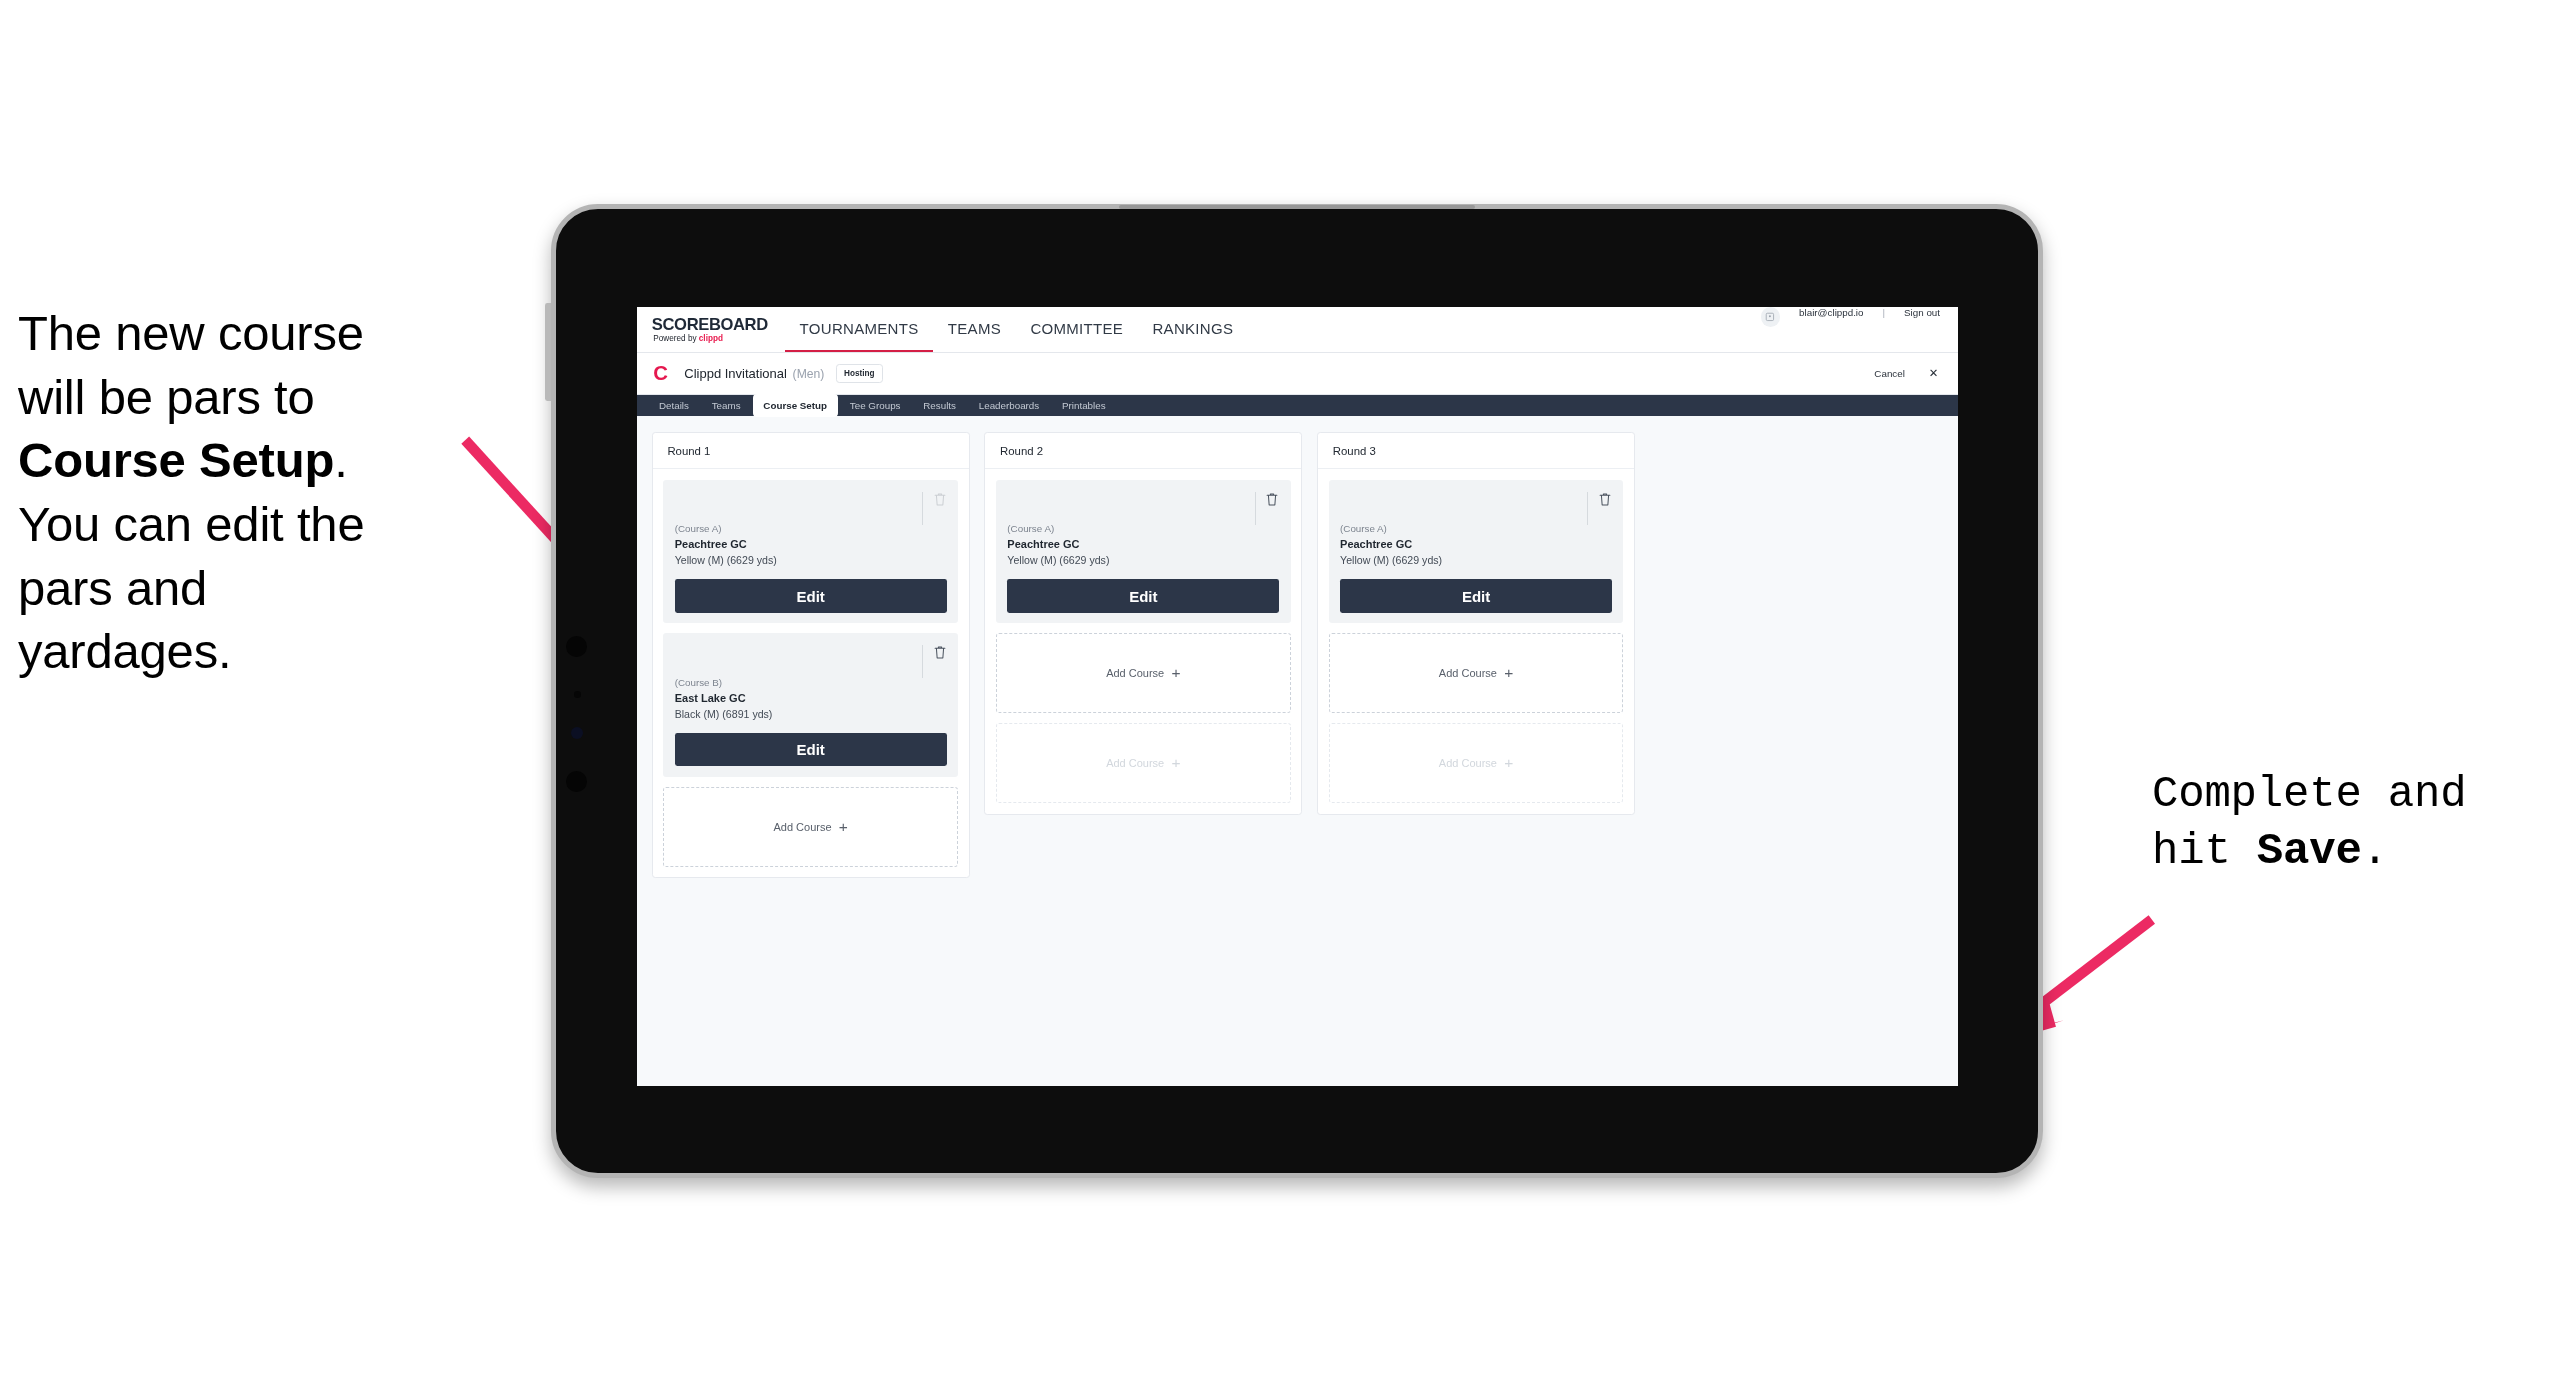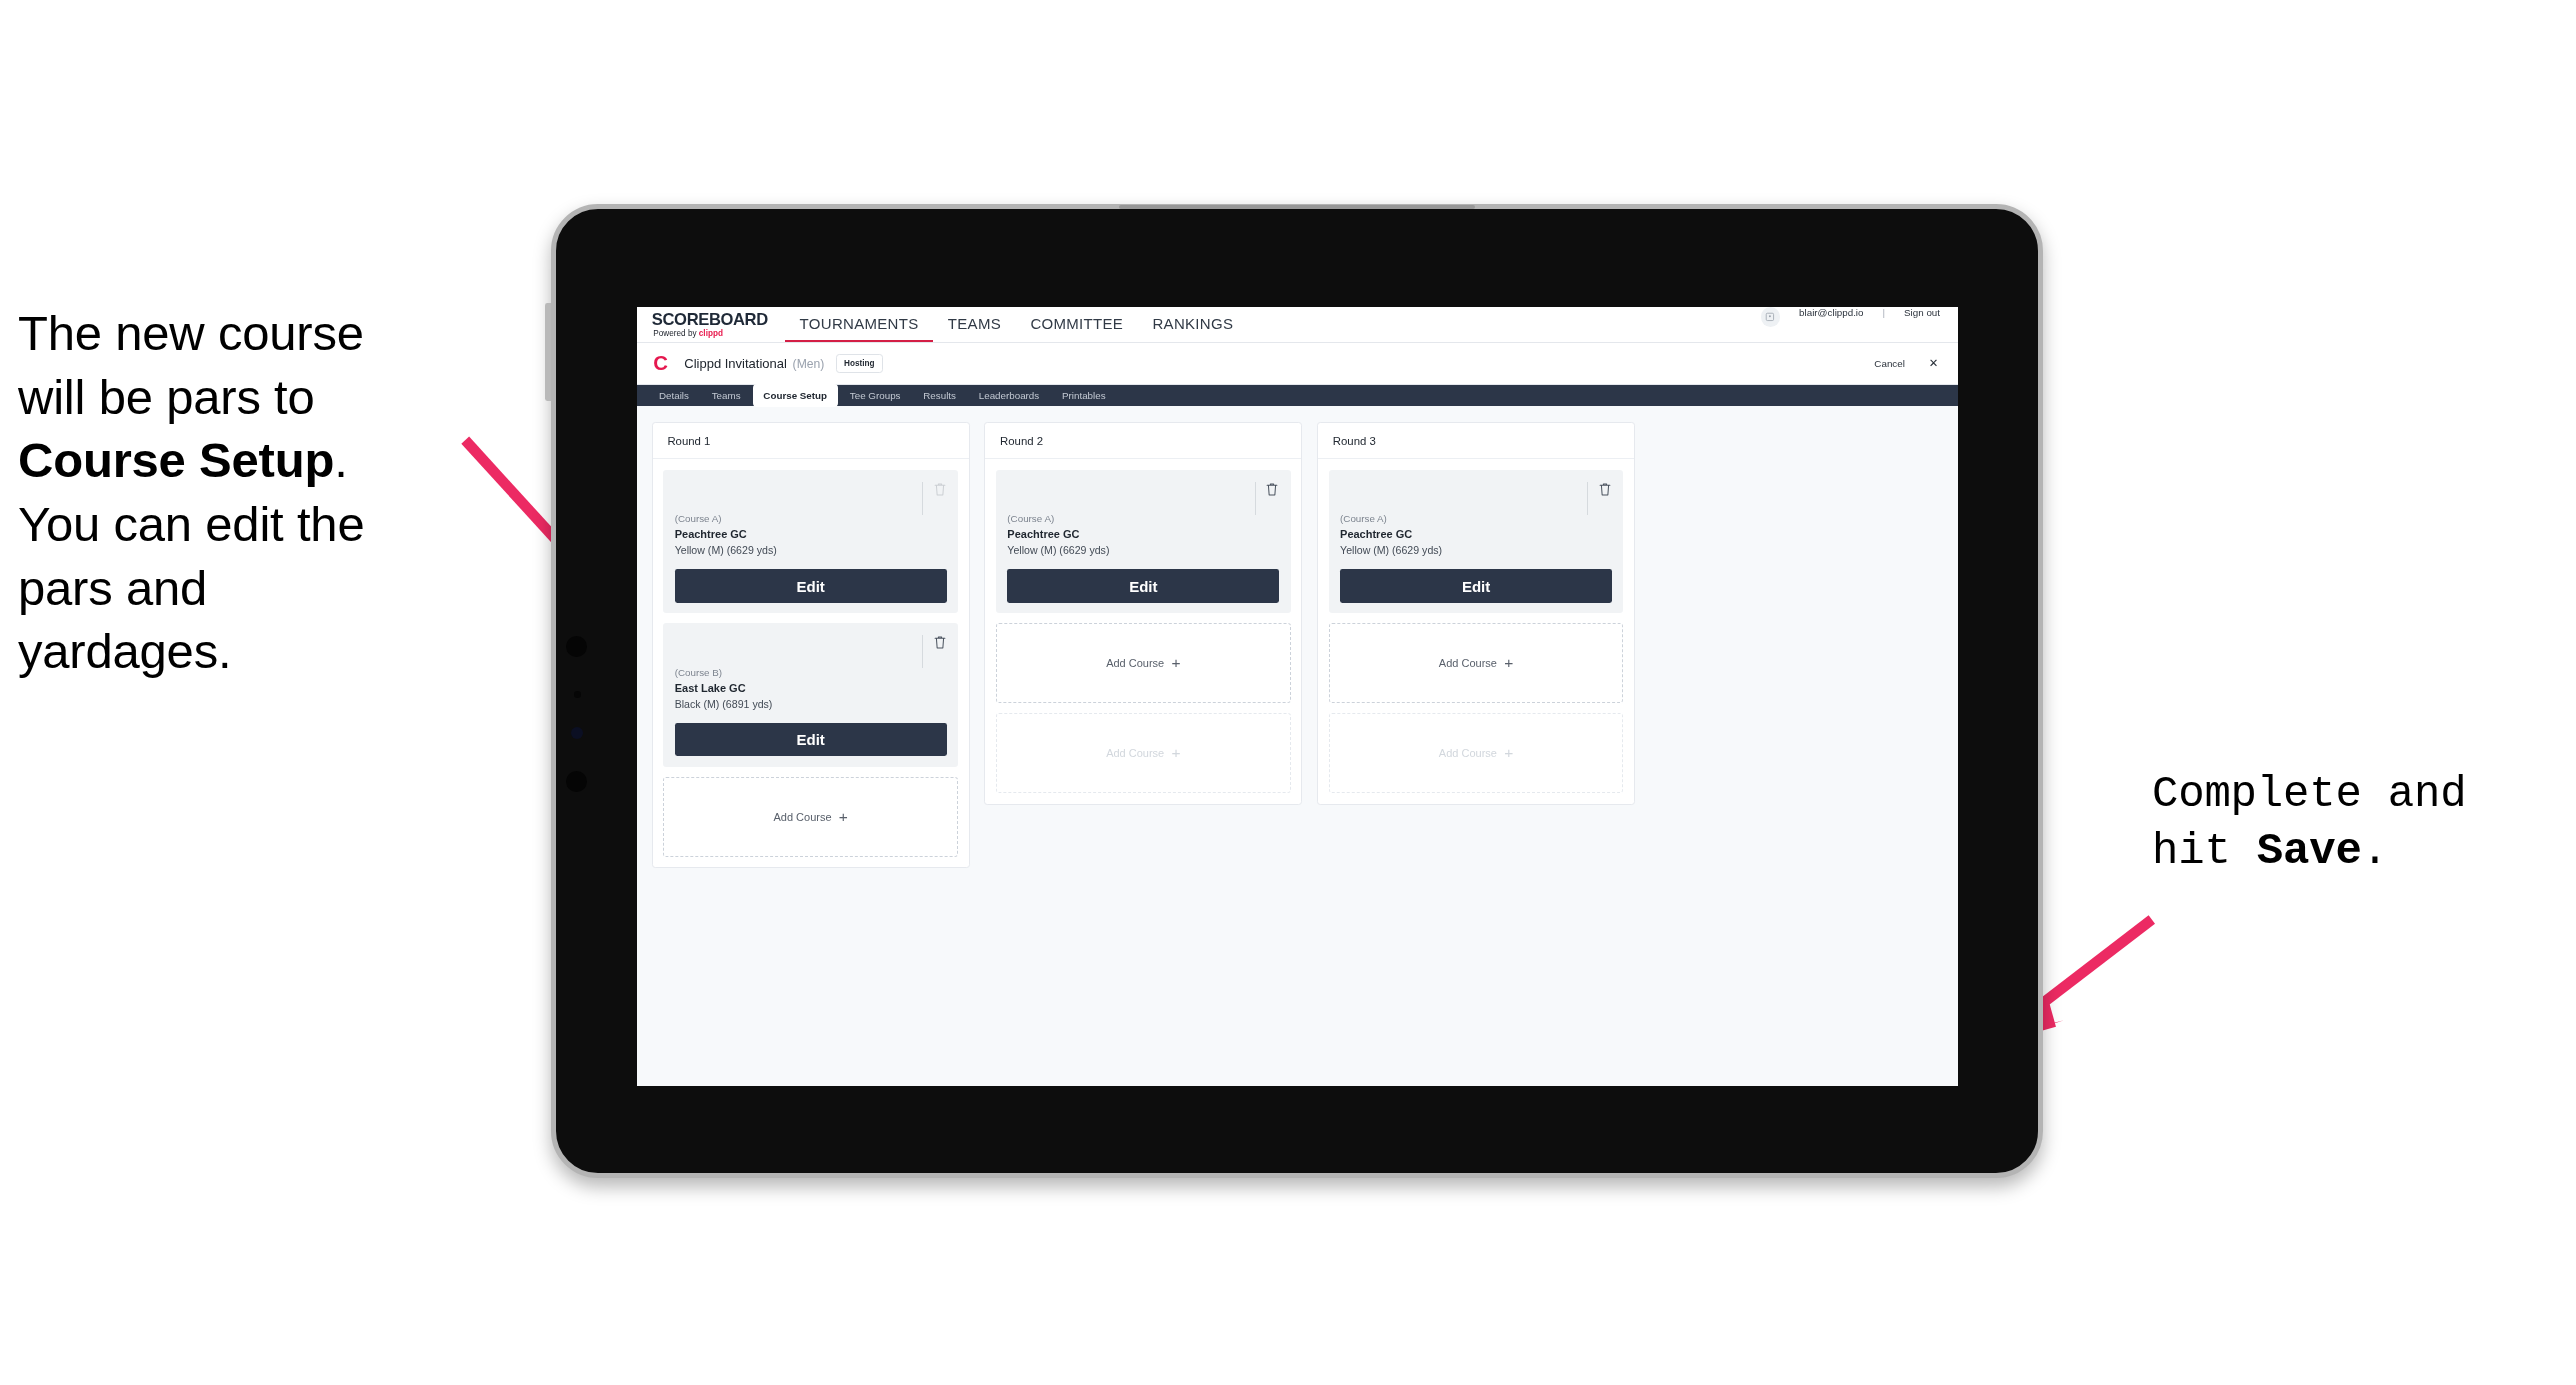--- a/index.html
+++ b/index.html
@@ -86,21 +86,21 @@
     left: 81px;
     top: 98px;
     width: 1321px;
     height: 779px;
     background: #f7f9fb;
     overflow: hidden;
   }
 
   
   #top-bar {
-    height: 36px;
+    height: 46px;
     background: #ffffff;
     display: flex;
     align-items: stretch;
     border-bottom: 0.8px solid #e4e7ec;
     padding-left: 16.3px;
   }
   #brand-block {
     display: flex; flex-direction: column; justify-content: center;
     padding-right: 18px;
   }

